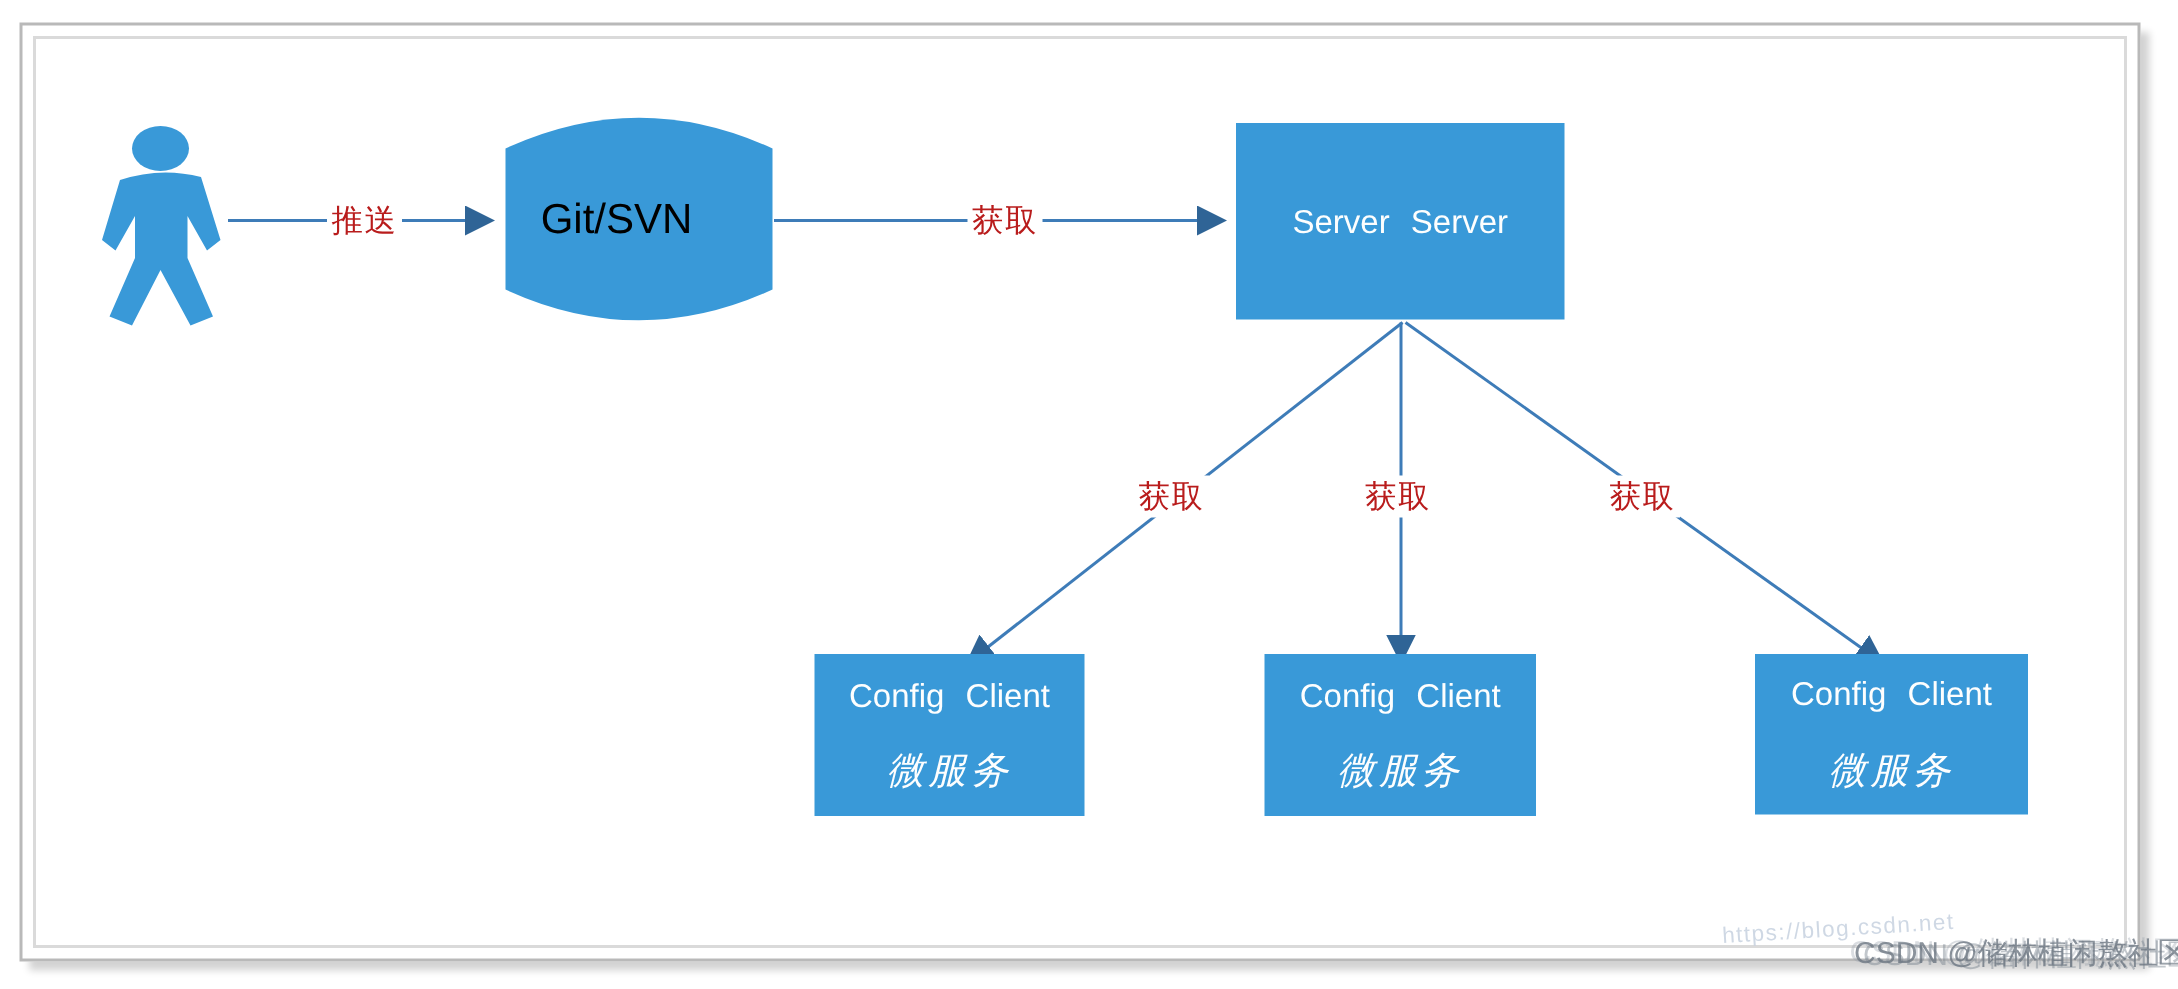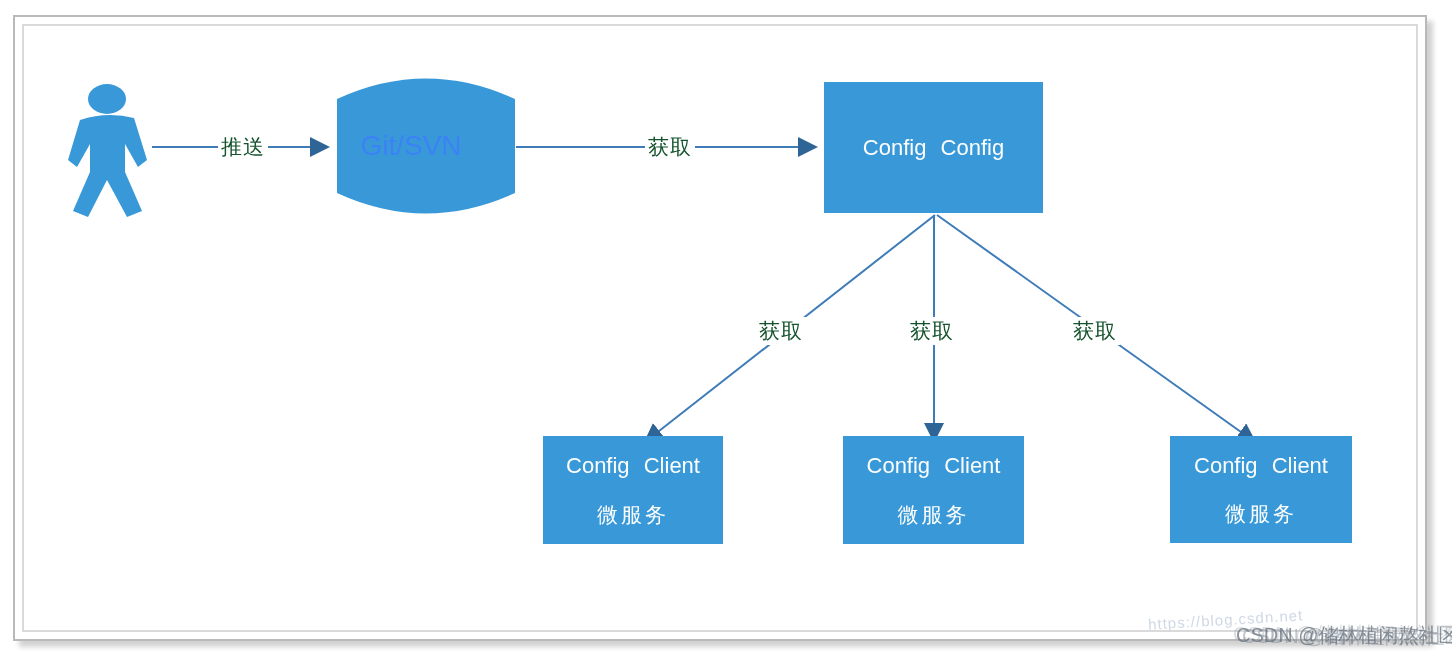--- a/index.html
+++ b/index.html
@@ -20,33 +20,33 @@
   }
   
   .diagram-svg{position:absolute;left:0;top:0;width:1452px;height:659px;}
   .node{
     position:absolute;background:#3999D8;color:#fdfefe;
     display:flex;flex-direction:column;align-items:center;justify-content:center;
     text-align:center;line-height:1.25;
   }
   .node-server{left:824px;top:82px;width:219px;height:131px;font-size:22px;word-spacing:8px;}
   .node-client{width:180px;height:108px;top:436px;font-size:22px;word-spacing:8px;}
-  .node-client .sub{font-size:21px;letter-spacing:3px;margin-top:22px;word-spacing:0;}
+  .node-client .sub{font-size:25px;letter-spacing:3px;margin-top:22px;word-spacing:0;font-style:italic;}
   .client-1{left:543px;}
   .client-2{left:843px;width:181px;}
   .client-3{left:1170px;width:182px;height:107px;}
   .cylinder-label{
     position:absolute;left:337px;top:72px;width:148px;height:148px;
     display:flex;align-items:center;justify-content:center;
-    color:#3b82f6;font-size:28px;
+    color:#000000;font-size:28px;
   }
   .edge-label{
     position:absolute;transform:translate(-50%,-50%);
     background:#ffffff;padding:0 3px;
-    color:#14532d;font-size:21px;letter-spacing:1px;white-space:nowrap;
+    color:#b91c1c;font-size:21px;letter-spacing:1px;white-space:nowrap;
   }
   .lbl-push{left:243px;top:147px;}
   .lbl-fetch-top{left:670px;top:147px;}
   .lbl-fetch-left{left:781px;top:331px;}
   .lbl-fetch-mid{left:932px;top:331px;}
   .lbl-fetch-right{left:1095px;top:331px;}
   
   .wm-url{
     position:absolute;left:1148px;top:611px;
     transform:rotate(-3.5deg);
@@ -87,21 +87,21 @@
     <line x1="516" y1="147" x2="816" y2="147" marker-end="url(#ah)"></line>
     <line x1="935" y1="215" x2="645" y2="442" marker-end="url(#ah)"></line>
     <line x1="934" y1="215" x2="934" y2="441" marker-end="url(#ah)"></line>
     <line x1="937" y1="215" x2="1255" y2="442" marker-end="url(#ah)"></line>
   </g>
 </svg>
 
 <div class="cylinder-label">Git/SVN</div>
 
 <div class="node node-server">
-  <span>Config Config</span>
+  <span>Server Server</span>
 </div>
 
 <div class="node node-client client-1">
   <span>Config Client</span>
   <span class="sub">微服务</span>
 </div>
 <div class="node node-client client-2">
   <span>Config Client</span>
   <span class="sub">微服务</span>
 </div>

